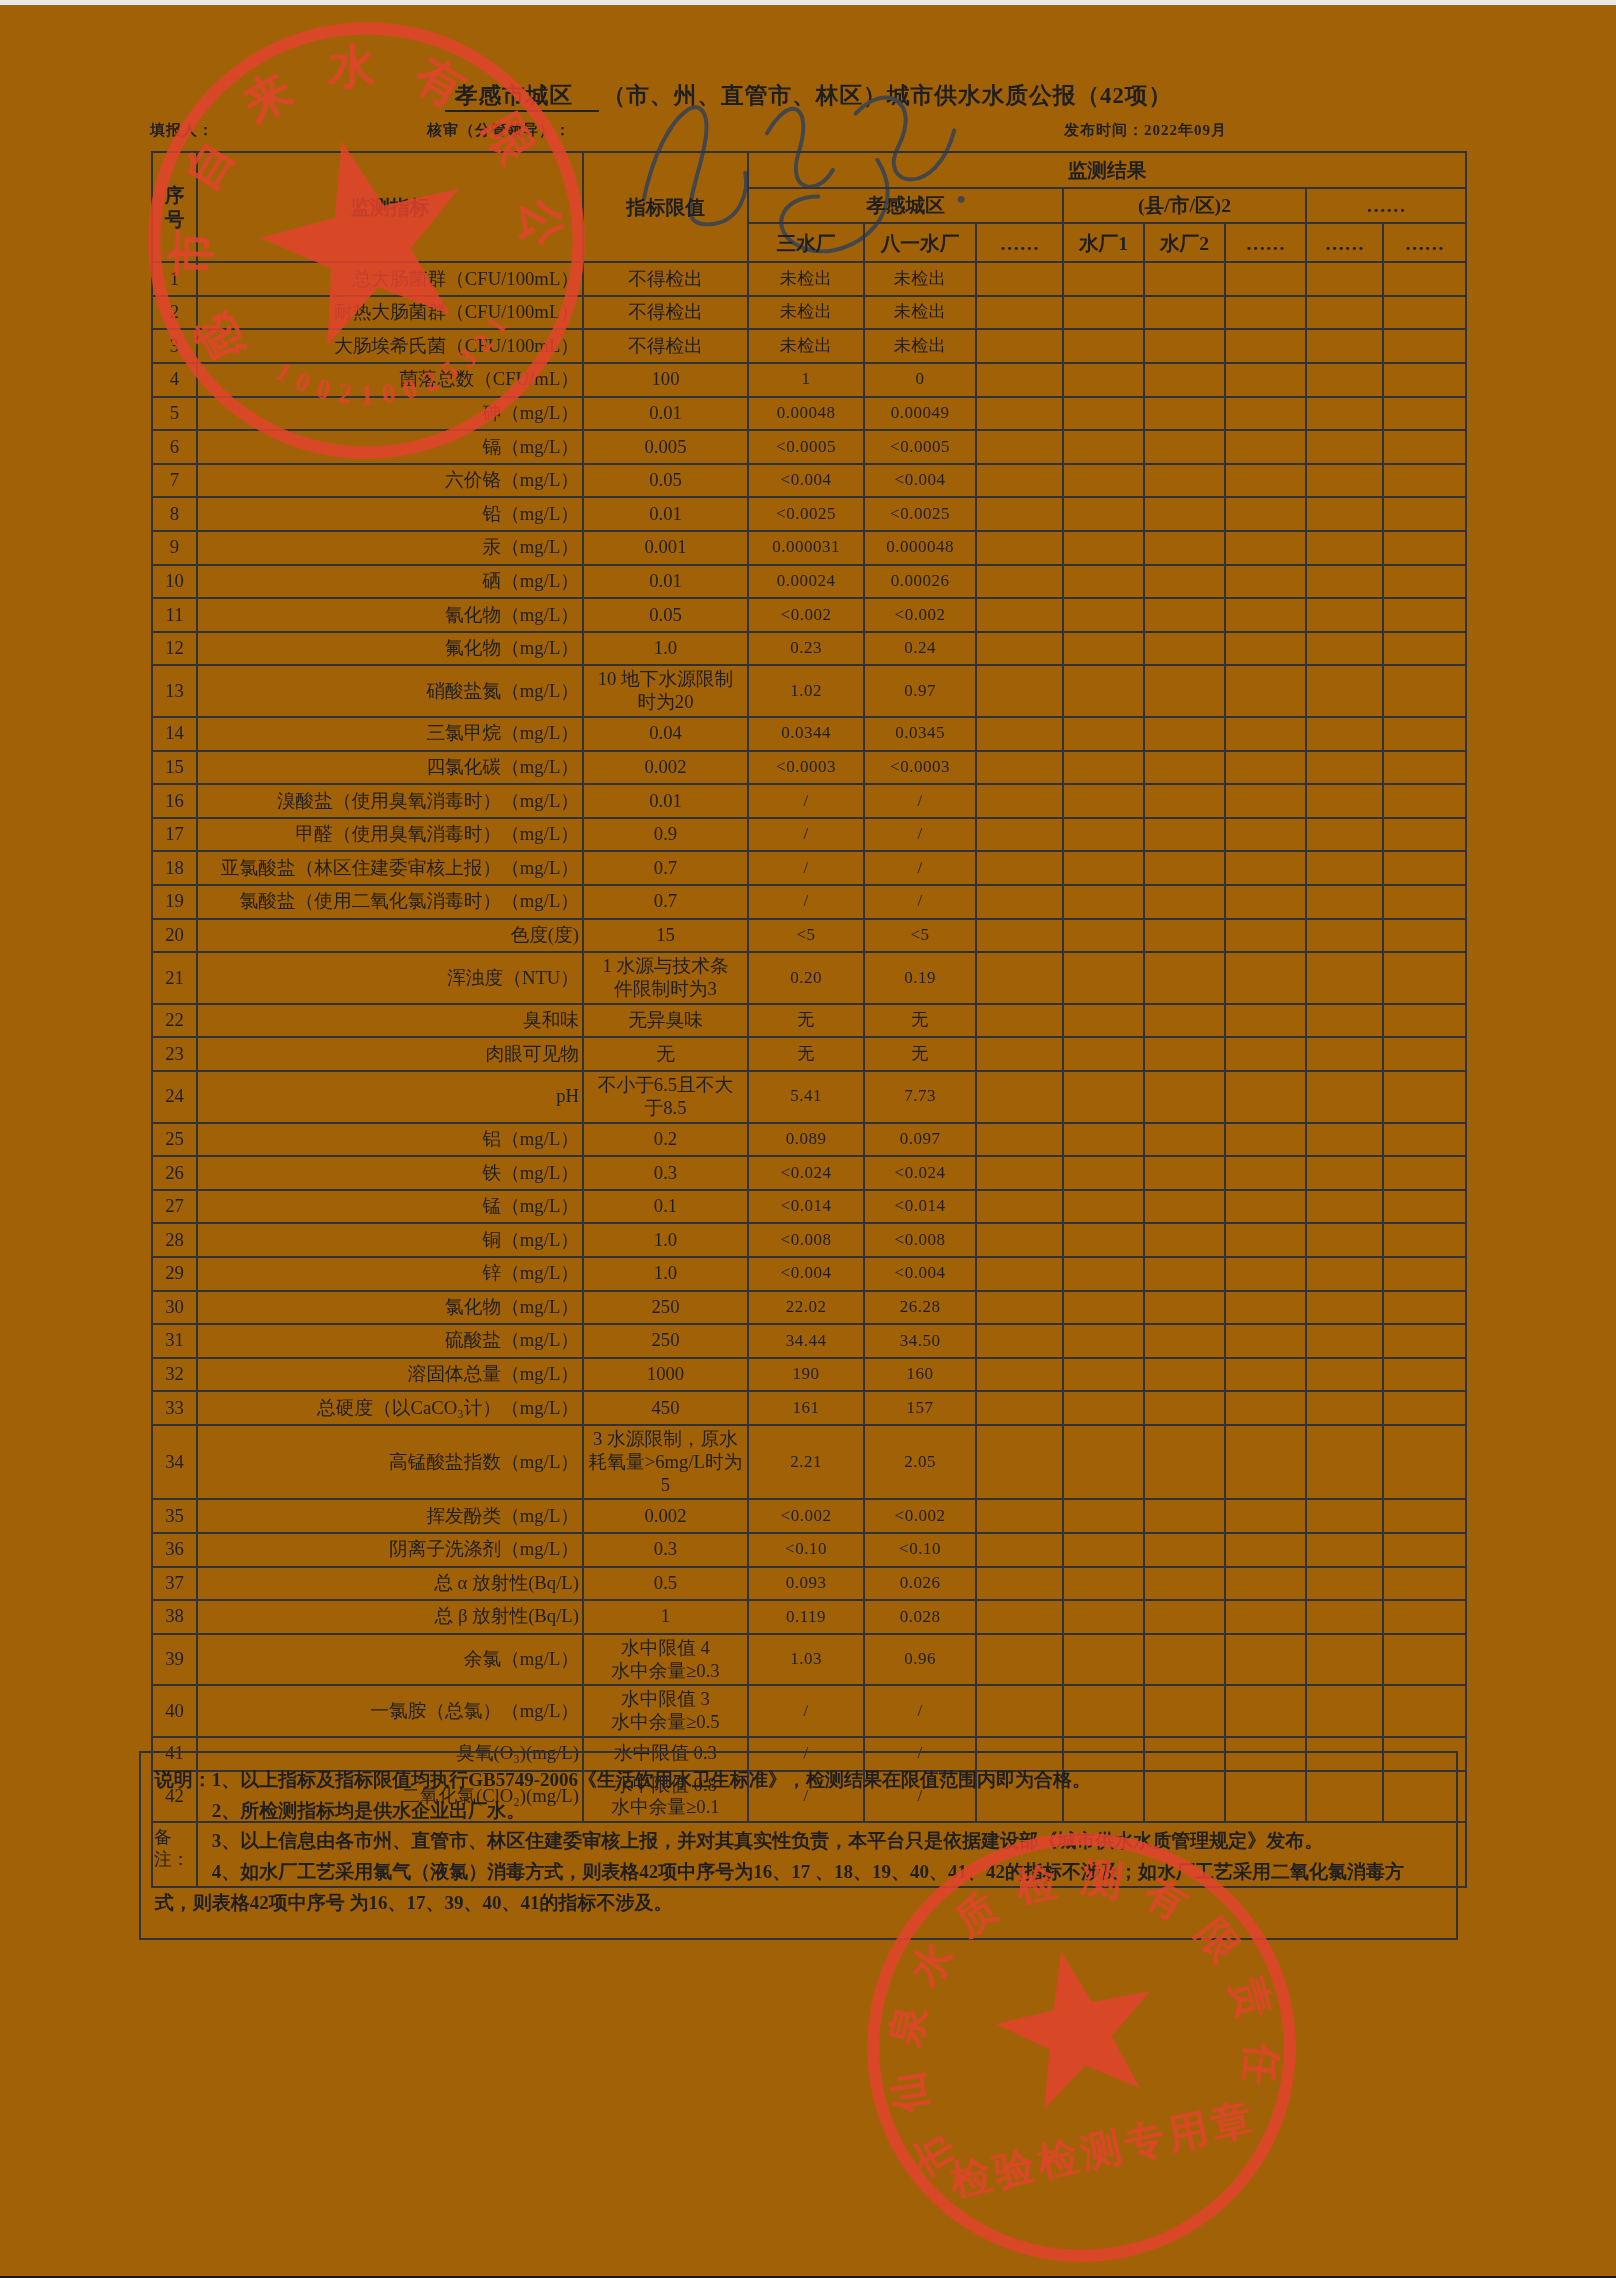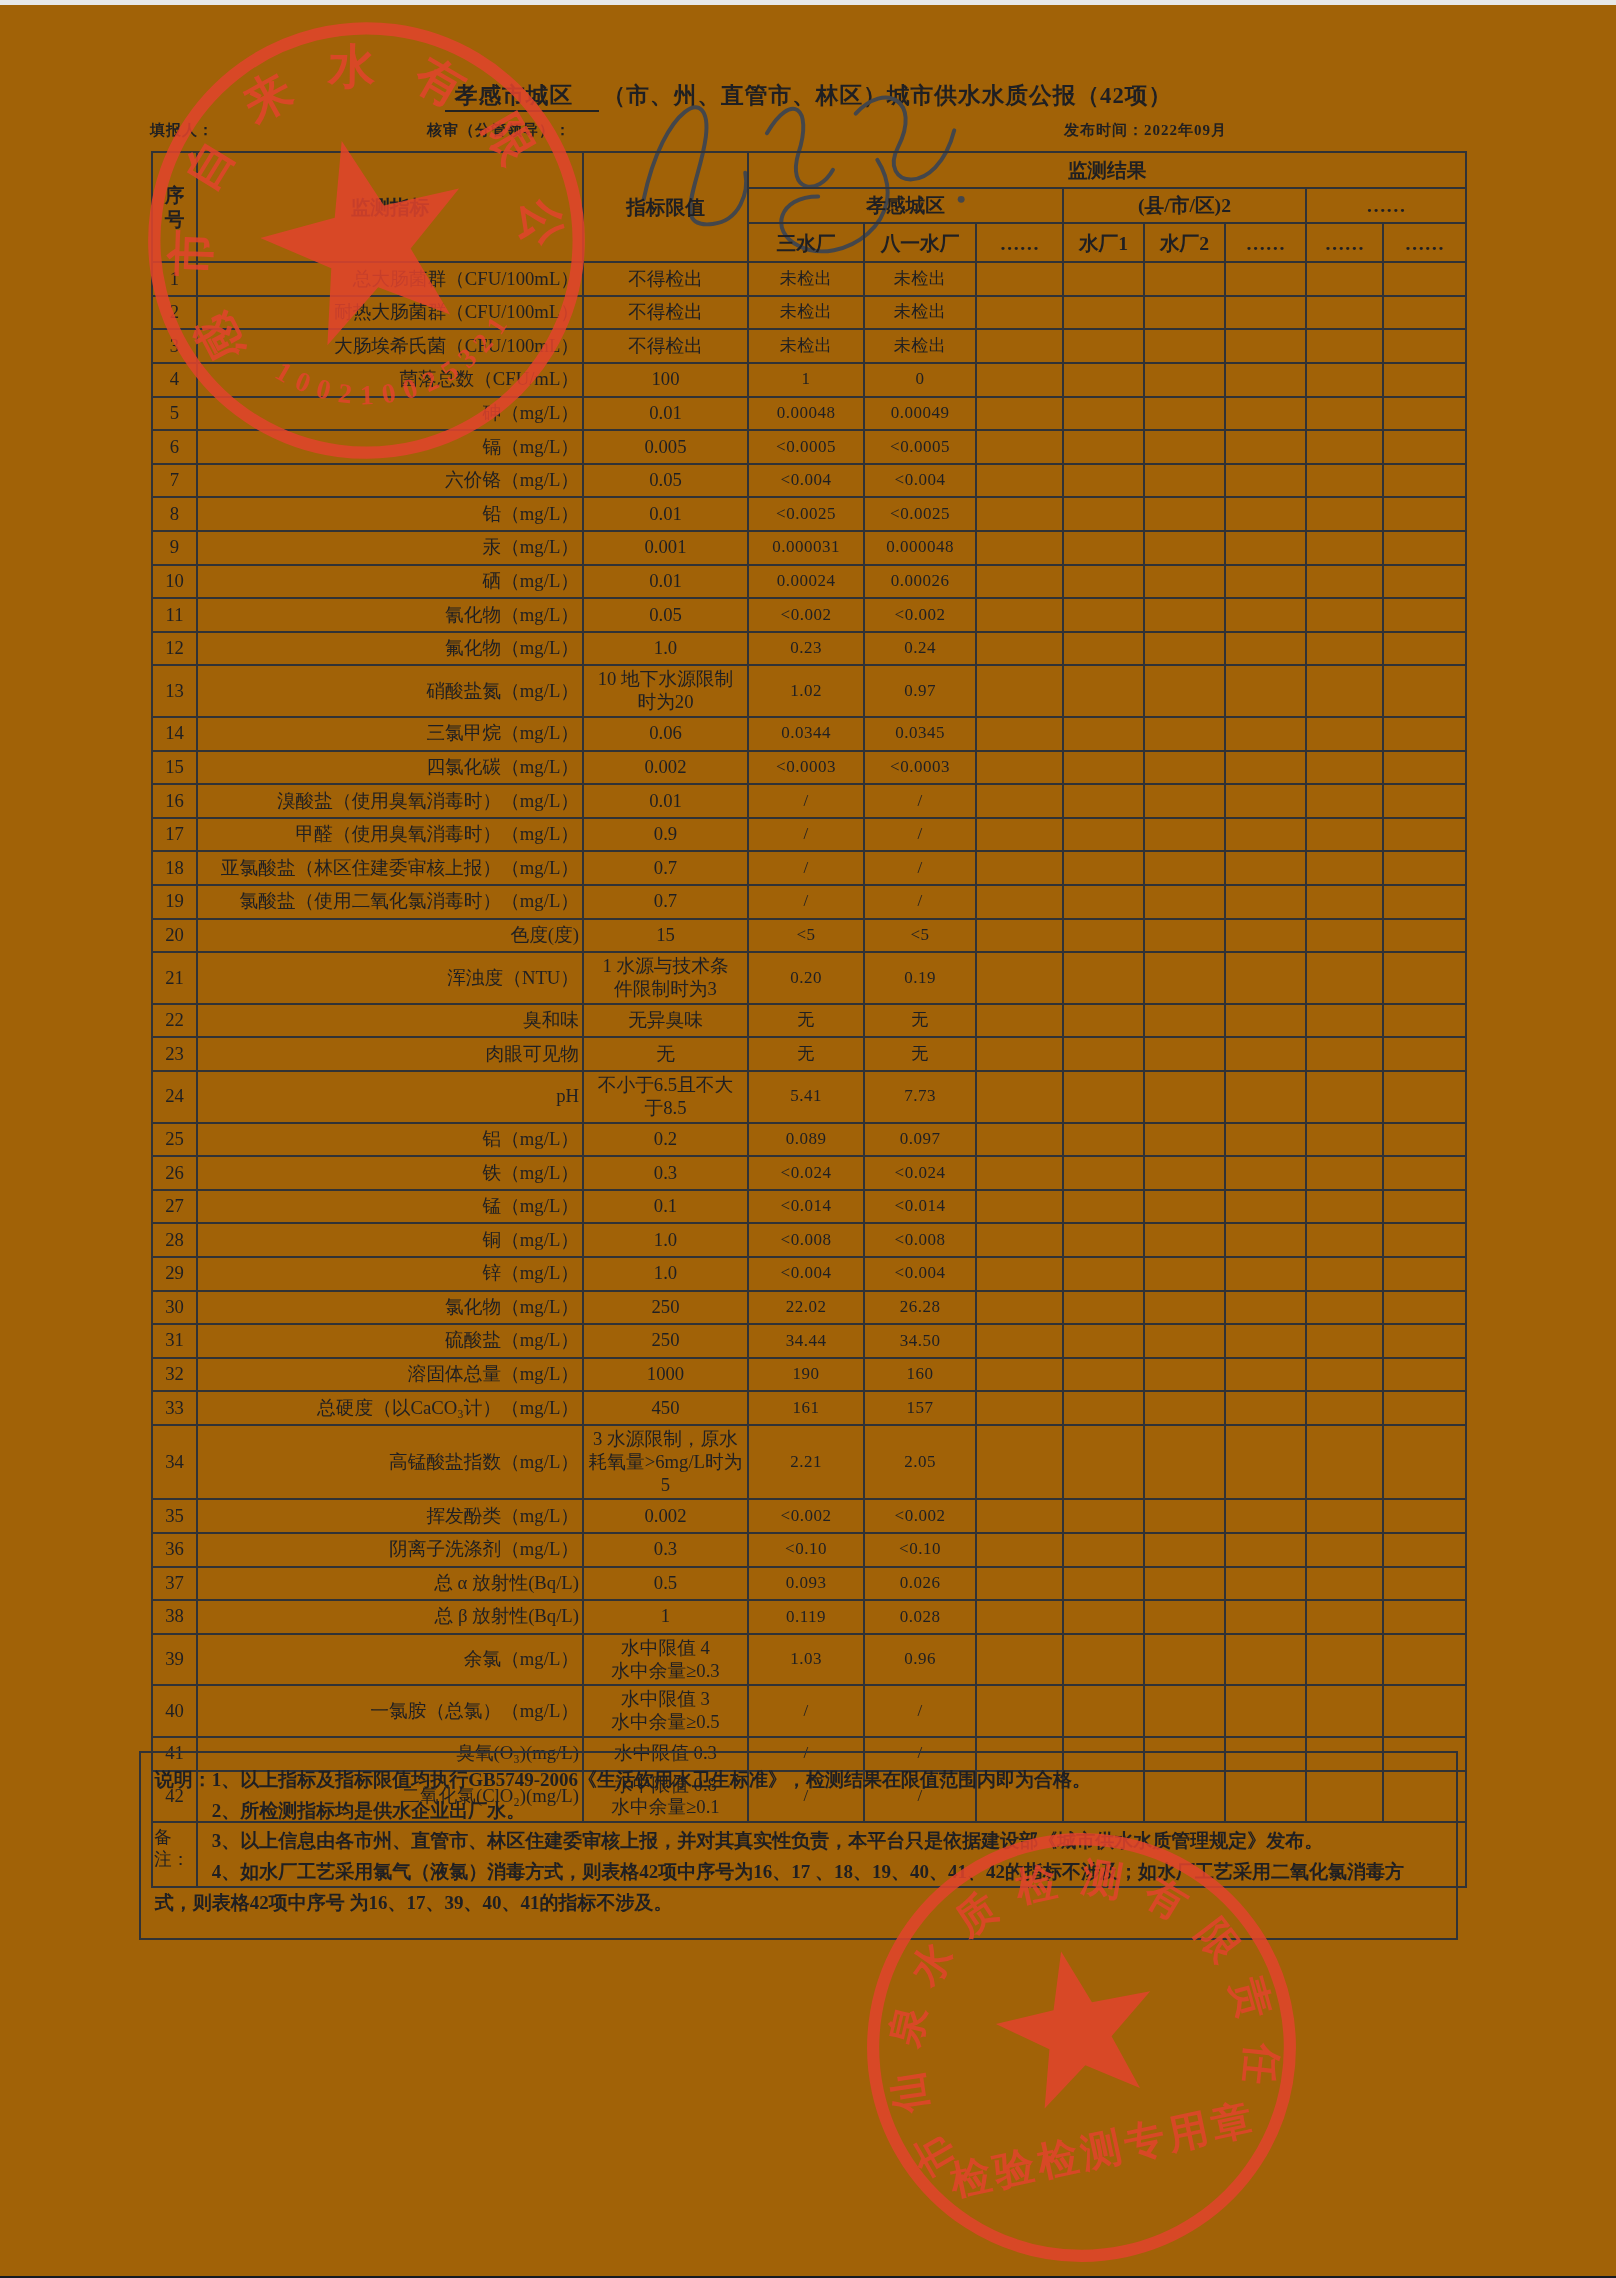--- a/index.html
+++ b/index.html
@@ -288,21 +288,21 @@
             <td></td>
             <td></td>
             <td></td>
             <td></td>
             <td></td>
             <td></td>
           </tr>
           <tr>
             <td>14</td>
             <td class="ind">三氯甲烷（mg/L）</td>
-            <td class="lim">0.06</td>
+            <td class="lim">0.04</td>
             <td class="val">0.0344</td>
             <td class="val">0.0345</td>
             <td></td>
             <td></td>
             <td></td>
             <td></td>
             <td></td>
             <td></td>
           </tr>
           <tr>

